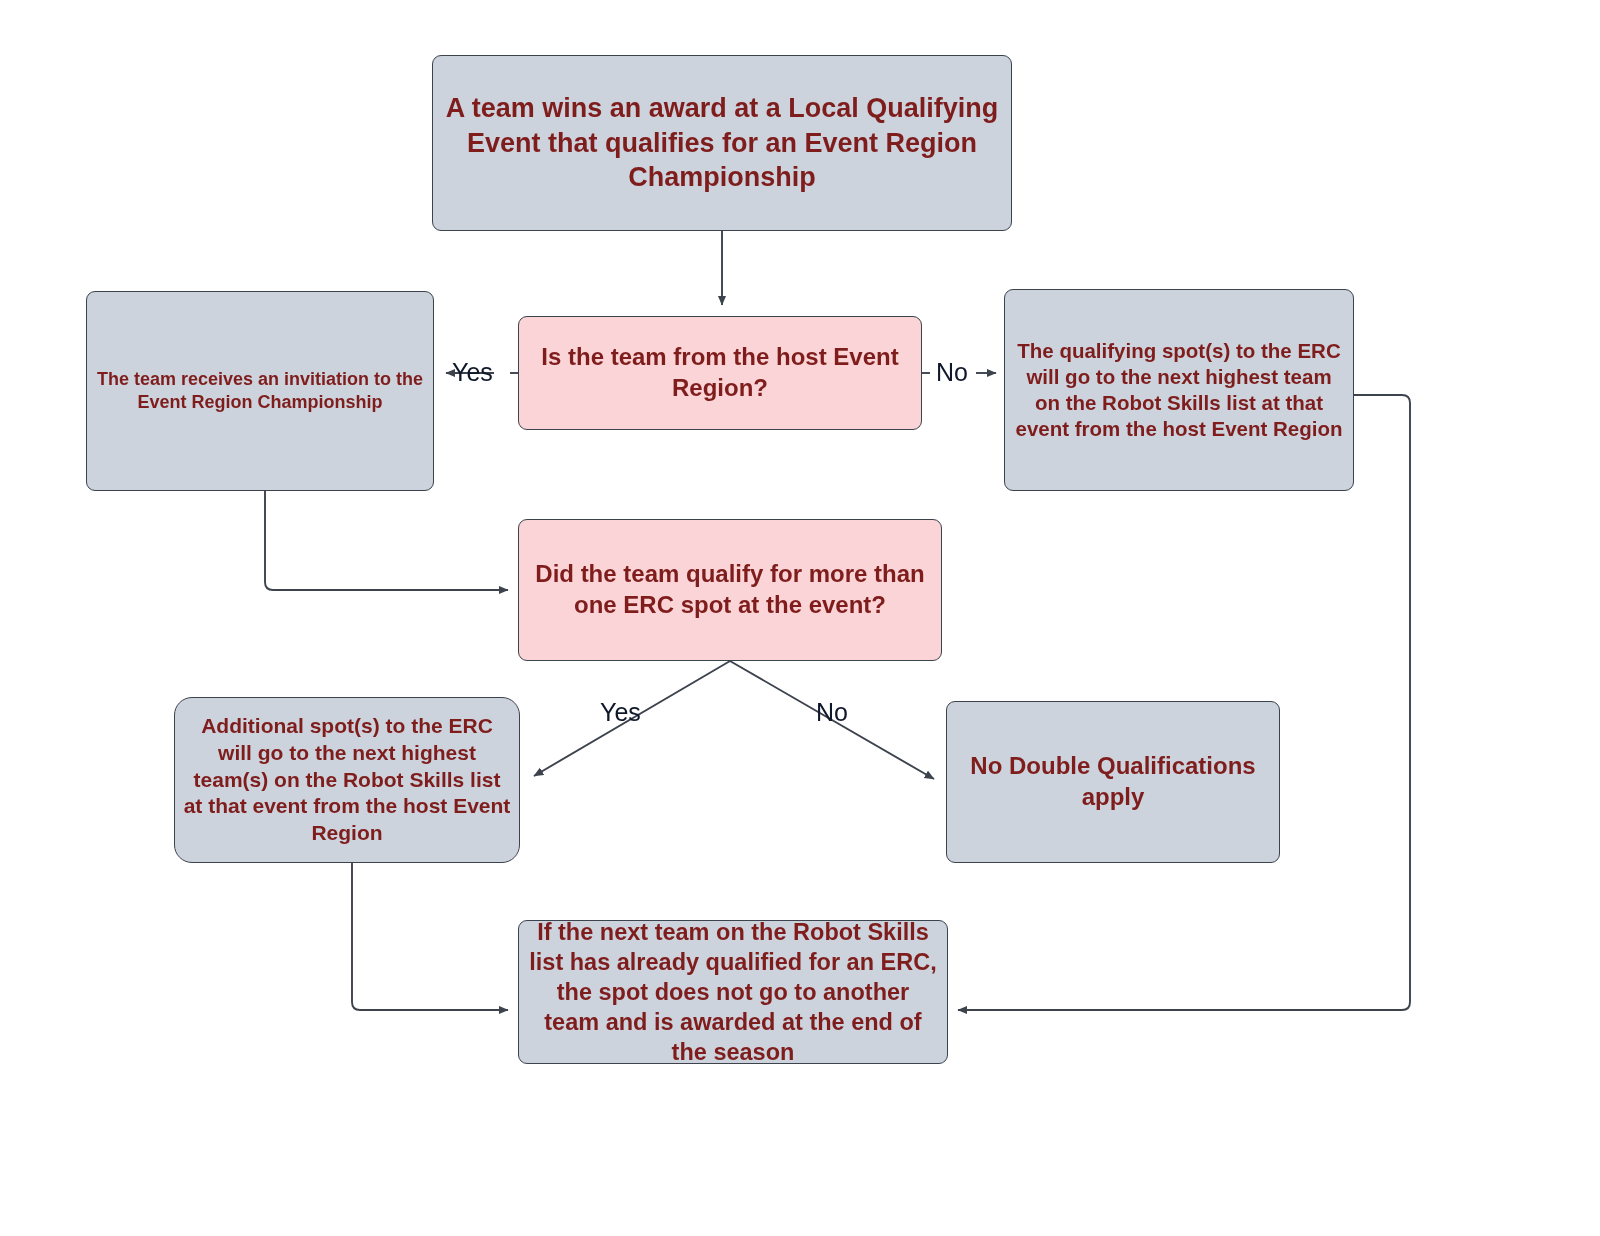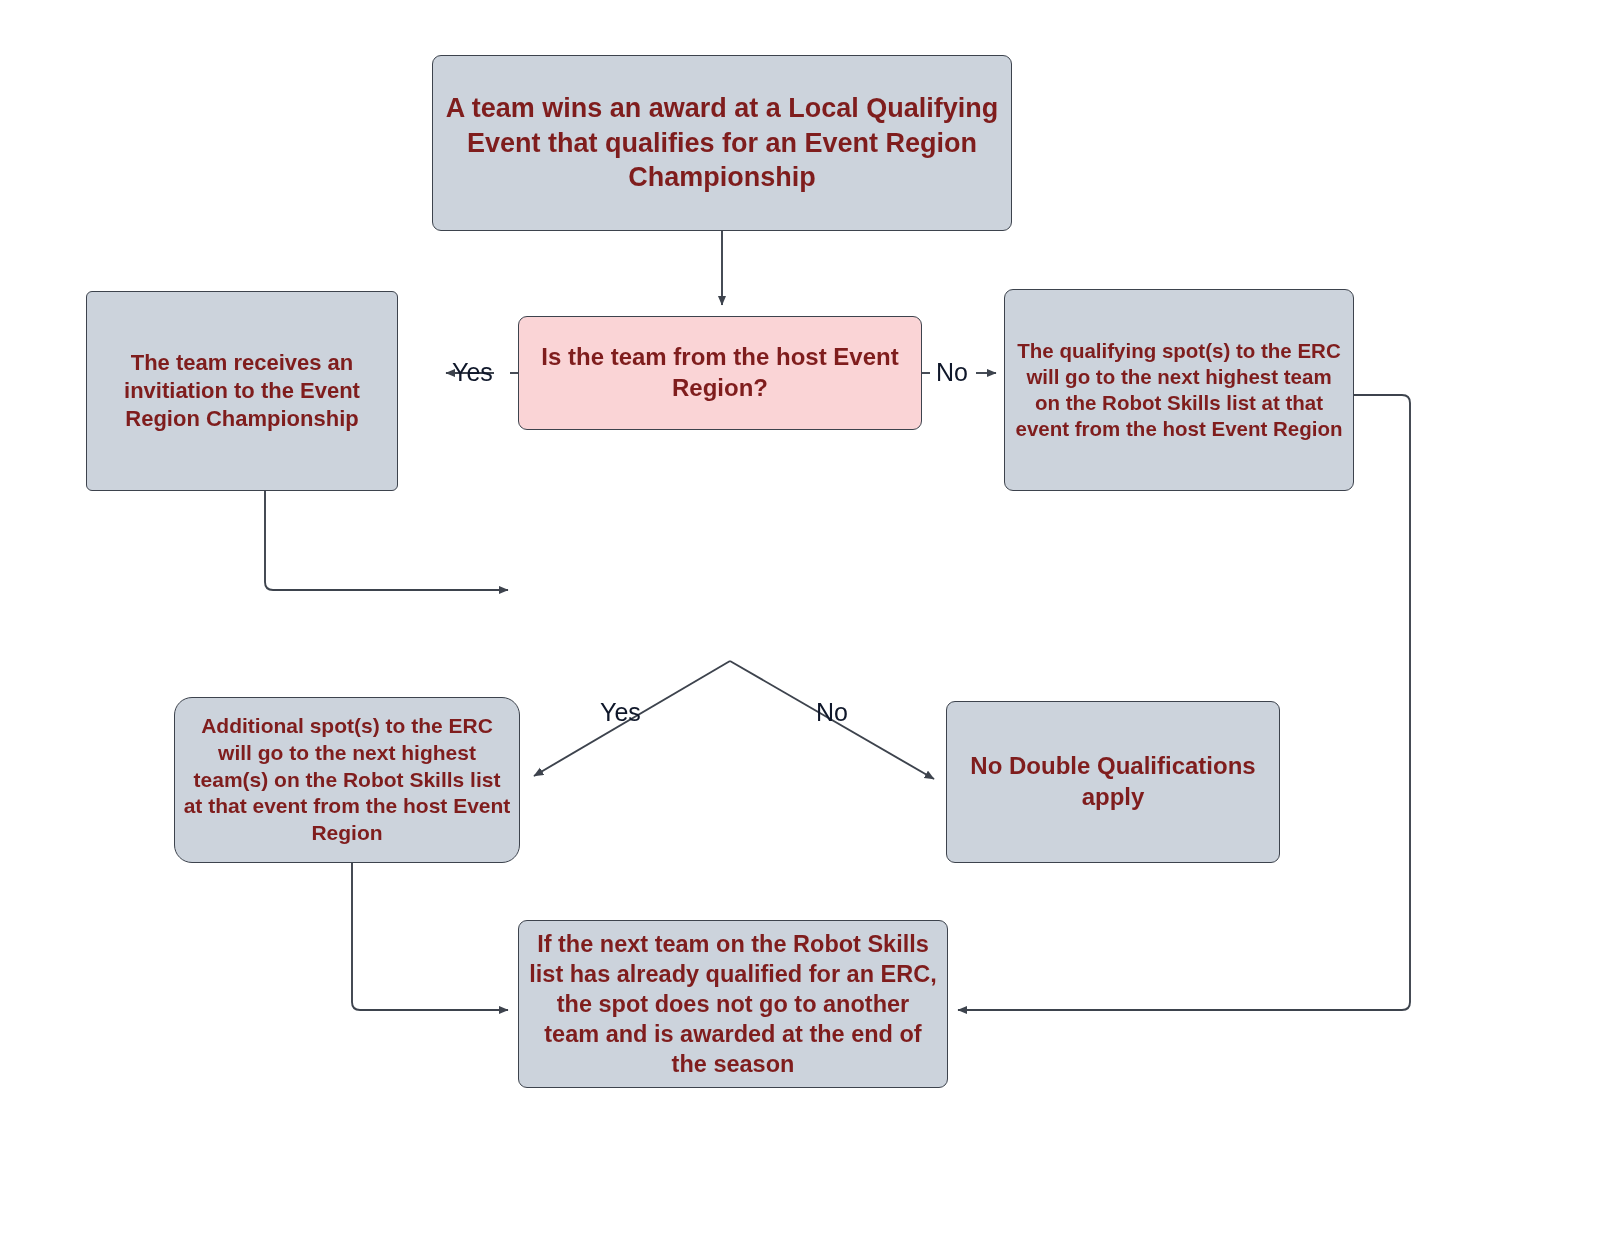--- a/index.html
+++ b/index.html
@@ -50,27 +50,27 @@
     position: absolute;
     color: #0f172a;
     font-weight: normal;
     background: transparent;
     white-space: nowrap;
     line-height: 1;
   }
 
   
   #node-start      { left: 432px; top: 55px;  width: 580px; height: 176px; font-size: 27px; }
-  #node-invite     { left: 86px;  top: 291px; width: 312px; height: 200px; font-size: 22px; border-radius: 6px; }
+  #node-invite     { left: 86px;  top: 291px; width: 348px; height: 200px; font-size: 18px; }
   #node-host-q     { left: 518px; top: 316px; width: 404px; height: 114px; font-size: 24px; }
   #node-next-team  { left: 1004px;top: 289px; width: 350px; height: 202px; font-size: 20.5px; }
   #node-multi-q    { left: 518px; top: 519px; width: 424px; height: 142px; font-size: 24px; }
   #node-additional { left: 174px; top: 697px; width: 346px; height: 166px; font-size: 21px; border-radius: 18px; }
   #node-no-double  { left: 946px; top: 701px; width: 334px; height: 162px; font-size: 24px; }
-  #node-already-q  { left: 518px; top: 920px; width: 430px; height: 168px; font-size: 23.5px; }
+  #node-already-q  { left: 518px; top: 920px; width: 430px; height: 144px; font-size: 23.5px; }
 
   
   #label-yes-host  { left: 452px; top: 360px; font-size: 25px; }
   #label-no-host   { left: 936px; top: 360px; font-size: 25px; }
   #label-yes-multi { left: 600px; top: 700px; font-size: 25px; }
   #label-no-multi  { left: 816px; top: 700px; font-size: 25px; }
 </style>
 </head>
 <body>
 
@@ -105,20 +105,21 @@
   </svg>
 
   <div class="node process" id="node-start">A team wins an award at a Local Qualifying Event that qualifies for an Event Region Championship</div>
 
   <div class="node process" id="node-invite">The team receives an invitiation to the Event Region Championship</div>
 
   <div class="node process" id="node-next-team">The qualifying spot(s) to the ERC will go to the next highest team on the Robot Skills list at that event from the host Event Region</div>
 
   <div class="node decision" id="node-host-q">Is the team from the host Event Region?</div>
 
+  <div class="node decision" id="node-multi-q">Did the team qualify for more than one ERC spot at the event?</div>
 
   <div class="node process" id="node-additional">Additional spot(s) to the ERC will go to the next highest team(s) on the Robot Skills list at that event from the host Event Region</div>
 
   <div class="node process" id="node-no-double">No Double Qualifications apply</div>
 
   <div class="node process" id="node-already-q">If the next team on the Robot Skills list has already qualified for an ERC, the spot does not go to another team and is awarded at the end of the season</div>
 
   <div class="edge-label" id="label-yes-host">Yes</div>
 
   <div class="edge-label" id="label-no-host">No</div>

